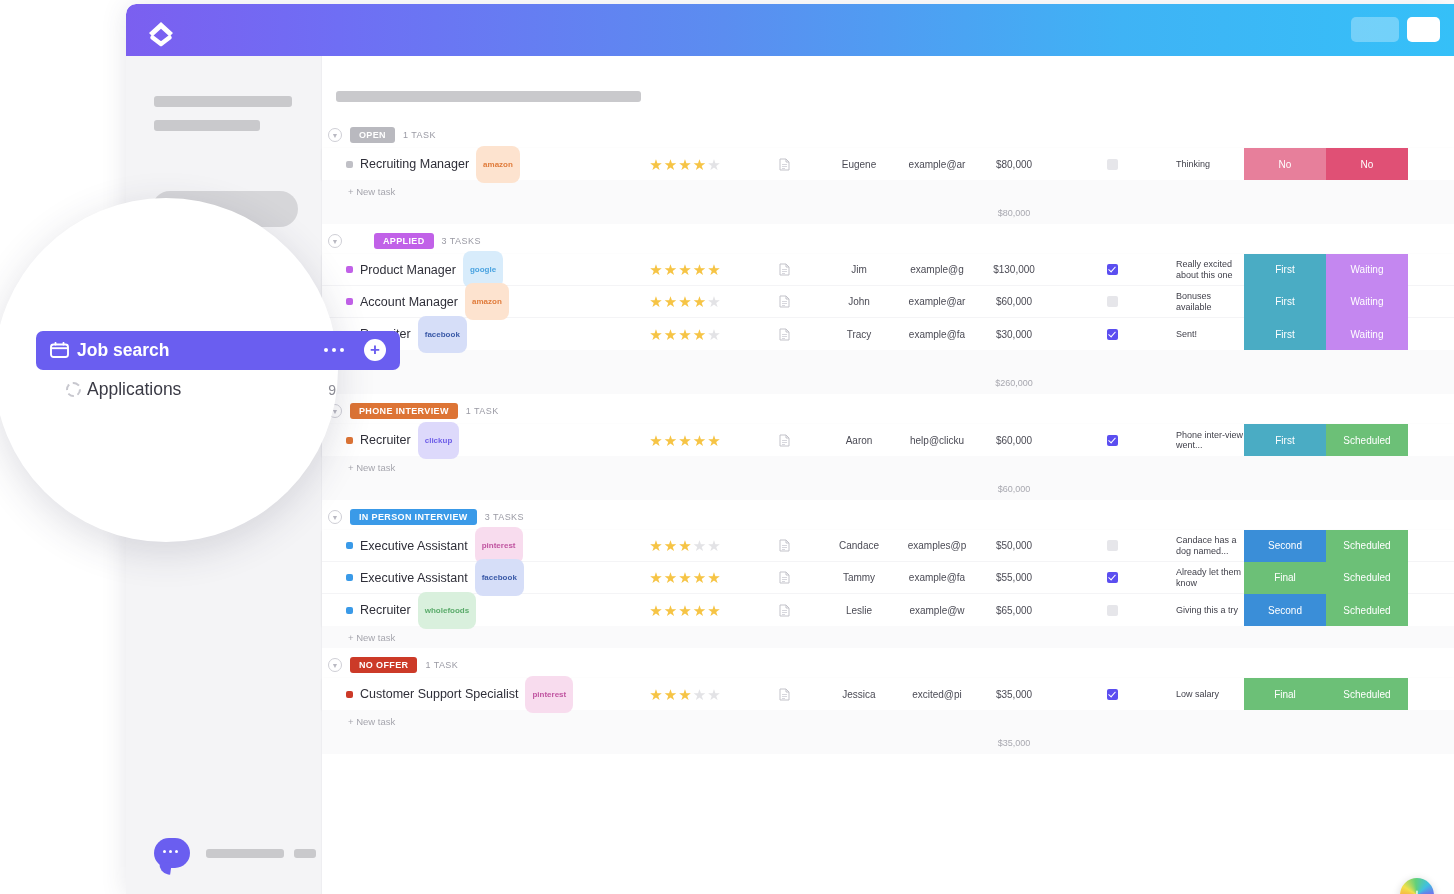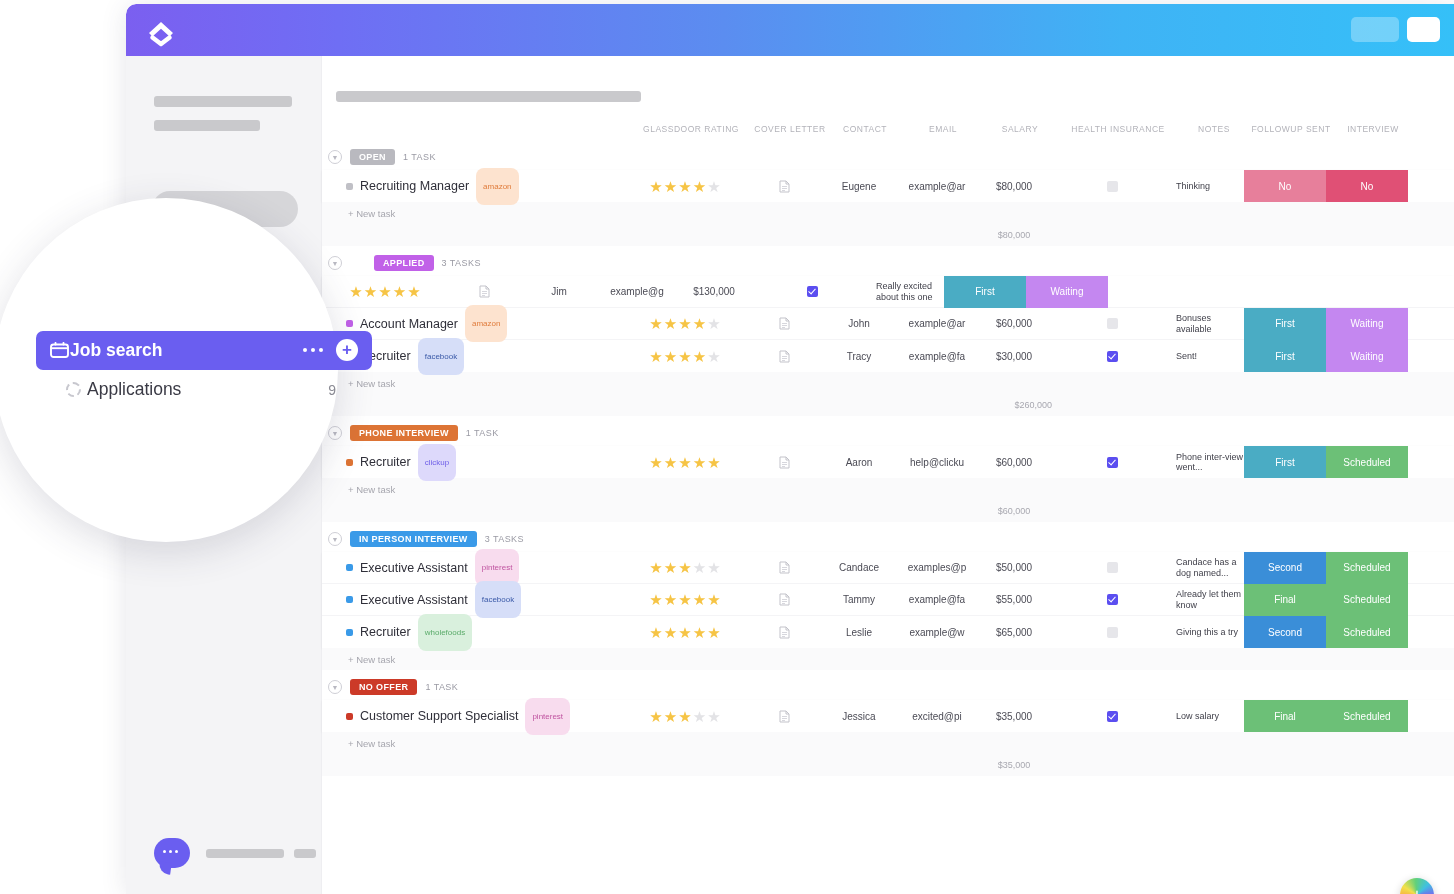--- a/index.html
+++ b/index.html
@@ -90,21 +90,21 @@
   .task-count { font-size:9px; color:#9a9aa4; letter-spacing:.05em; }
 
   .rows { background:#fff; box-shadow:0 1px 3px rgba(0,0,0,.05); }
   .row { display:flex; align-items:center; height:32px; border-bottom:1px solid #f4f4f6; }
   .row:last-child { border-bottom:none; }
 
   .cell { display:flex; align-items:center; justify-content:center; height:32px; font-size:10px; color:#4b4b55; }
   .cell.c-name { justify-content:flex-start; gap:7px; padding-left:24px; }
   .dot { width:7px; height:7px; border-radius:2px; flex:0 0 auto; }
   .task-title { font-size:12.5px; color:#2f2f39; white-space:nowrap; }
-  .tag { font-size:8px; padding:14px 7px; border-radius:8px; font-weight:400; white-space:nowrap; }
+  .tag { font-size:8px; padding:14px 7px; border-radius:8px; font-weight:700; white-space:nowrap; }
 
   .stars { display:flex; gap:1px; }
   .star { font-size:15px; line-height:1; color:#e3e3e6; }
   .star.on { color:#f6c445; }
 
   .doc-icon { width:11px; height:13px; position:relative; }
   .doc-icon svg { display:block; }
 
   .chk { width:11px; height:11px; border-radius:2px; background:#e6e6ea; }
   .chk.on { background:#5b4ef0; position:relative; }
@@ -132,21 +132,21 @@
   
   .lens {
     position:absolute; left:-6px; top:198px; width:344px; height:344px; border-radius:50%;
     background:#fff; box-shadow:0 10px 38px rgba(50,50,80,.16);
     display:flex; flex-direction:column; justify-content:center; align-items:center;
     z-index:40;
   }
   .lens-inner { width:312px; padding-left:26px; }
   .lens-item {
     display:flex; align-items:center; height:39px; background:#6a5ef0; border-radius:7px;
-    padding:0 14px 0 14px; gap:1px; width:336px;
+    padding:0 14px 0 14px; gap:8px; width:364px;
   }
   .lens-folder svg { display:block; }
   .lens-title { color:#fff; font-size:17.5px; font-weight:700; flex:1; }
   .lens-dots { display:flex; gap:3.5px; margin-right:12px; }
   .lens-dots i { width:4.5px; height:4.5px; border-radius:50%; background:#fff; display:block; }
   .lens-plus { width:22px; height:22px; border-radius:50%; background:#fff;
      display:flex; align-items:center; justify-content:center; color:#6a5ef0; font-size:17px; font-weight:600; line-height:0;}
   .lens-sub { display:flex; align-items:center; height:40px; width:312px; padding-left:30px; gap:6px; }
   .lens-spin { width:15px; height:15px; border-radius:50%; border:2px dashed #c7c7ce; }
   .lens-sub-label { font-size:17.5px; color:#3a3a45; flex:1; }
@@ -185,32 +185,20 @@
             <i></i>
           </div>
       </div>
       <div class="ph ph-c"></div>
       <div class="ph ph-d"></div>
     </div>
 
     <div class="main">
       <div class="title-ph"></div>
       <div class="grid" id="grid">
-          <div class="colhead">
-            <div class="c c-name"></div>
-            <div class="c c-rating">GLASSDOOR RATING</div>
-            <div class="c c-cover">COVER LETTER</div>
-            <div class="c c-contact">CONTACT</div>
-            <div class="c c-email">EMAIL</div>
-            <div class="c c-salary">SALARY</div>
-            <div class="c c-health">HEALTH INSURANCE</div>
-            <div class="c c-notes">NOTES</div>
-            <div class="c c-follow">FOLLOWUP SENT</div>
-            <div class="c c-interv">INTERVIEW</div>
-          </div>
           <div class="group">
             <div class="group-head">
               <div class="caret">▼</div>
               <div class="status-badge" style="background: rgb(185, 185, 191);">OPEN</div>
               <div class="task-count">1 TASK</div>
             </div>
             <div class="rows">
               <div class="row">
                 <div class="cell c-name">
                   <span class="dot" style="background: rgb(192, 192, 198);"></span>
@@ -255,20 +243,25 @@
             </div>
           </div>
           <div class="group">
             <div class="group-head">
               <div class="caret">▼</div>
               <div class="status-badge" style="background: rgb(193, 97, 232); margin-left: 24px;">APPLIED</div>
               <div class="task-count">3 TASKS</div>
             </div>
             <div class="rows">
               <div class="row">
+                <div class="cell c-name">
+                  <span class="dot" style="background: rgb(193, 97, 232);"></span>
+                  <span class="task-title">Product Manager</span>
+                  <span class="tag" style="background: rgb(216, 236, 251); color: rgb(74, 163, 224);">google</span>
+                </div>
                 <div class="cell c-rating">
                   <span class="stars">
                     <span class="star on">★</span>
                     <span class="star on">★</span>
                     <span class="star on">★</span>
                     <span class="star on">★</span>
                     <span class="star on">★</span>
                   </span>
                 </div>
                 <div class="cell c-cover">
@@ -361,21 +354,21 @@
                 <div class="cell c-notes">
                   <div class="notes">Sent!</div>
                 </div>
                 <div class="cell c-follow status-cell" style="background: rgb(74, 172, 196);">First</div>
                 <div class="cell c-interv status-cell" style="background: rgb(196, 135, 240);">Waiting</div>
               </div>
             </div>
             <div class="newtask">+ New task</div>
             <div class="sumrow">
               <div style="width: 654px;"></div>
-              <div class="sum" style="width: 76px; text-align: right;">$260,000</div>
+              <div class="sum" style="width: 76px; text-align: center;">$260,000</div>
             </div>
           </div>
           <div class="group">
             <div class="group-head">
               <div class="caret">▼</div>
               <div class="status-badge" style="background: rgb(221, 116, 53);">PHONE INTERVIEW</div>
               <div class="task-count">1 TASK</div>
             </div>
             <div class="rows">
               <div class="row">

